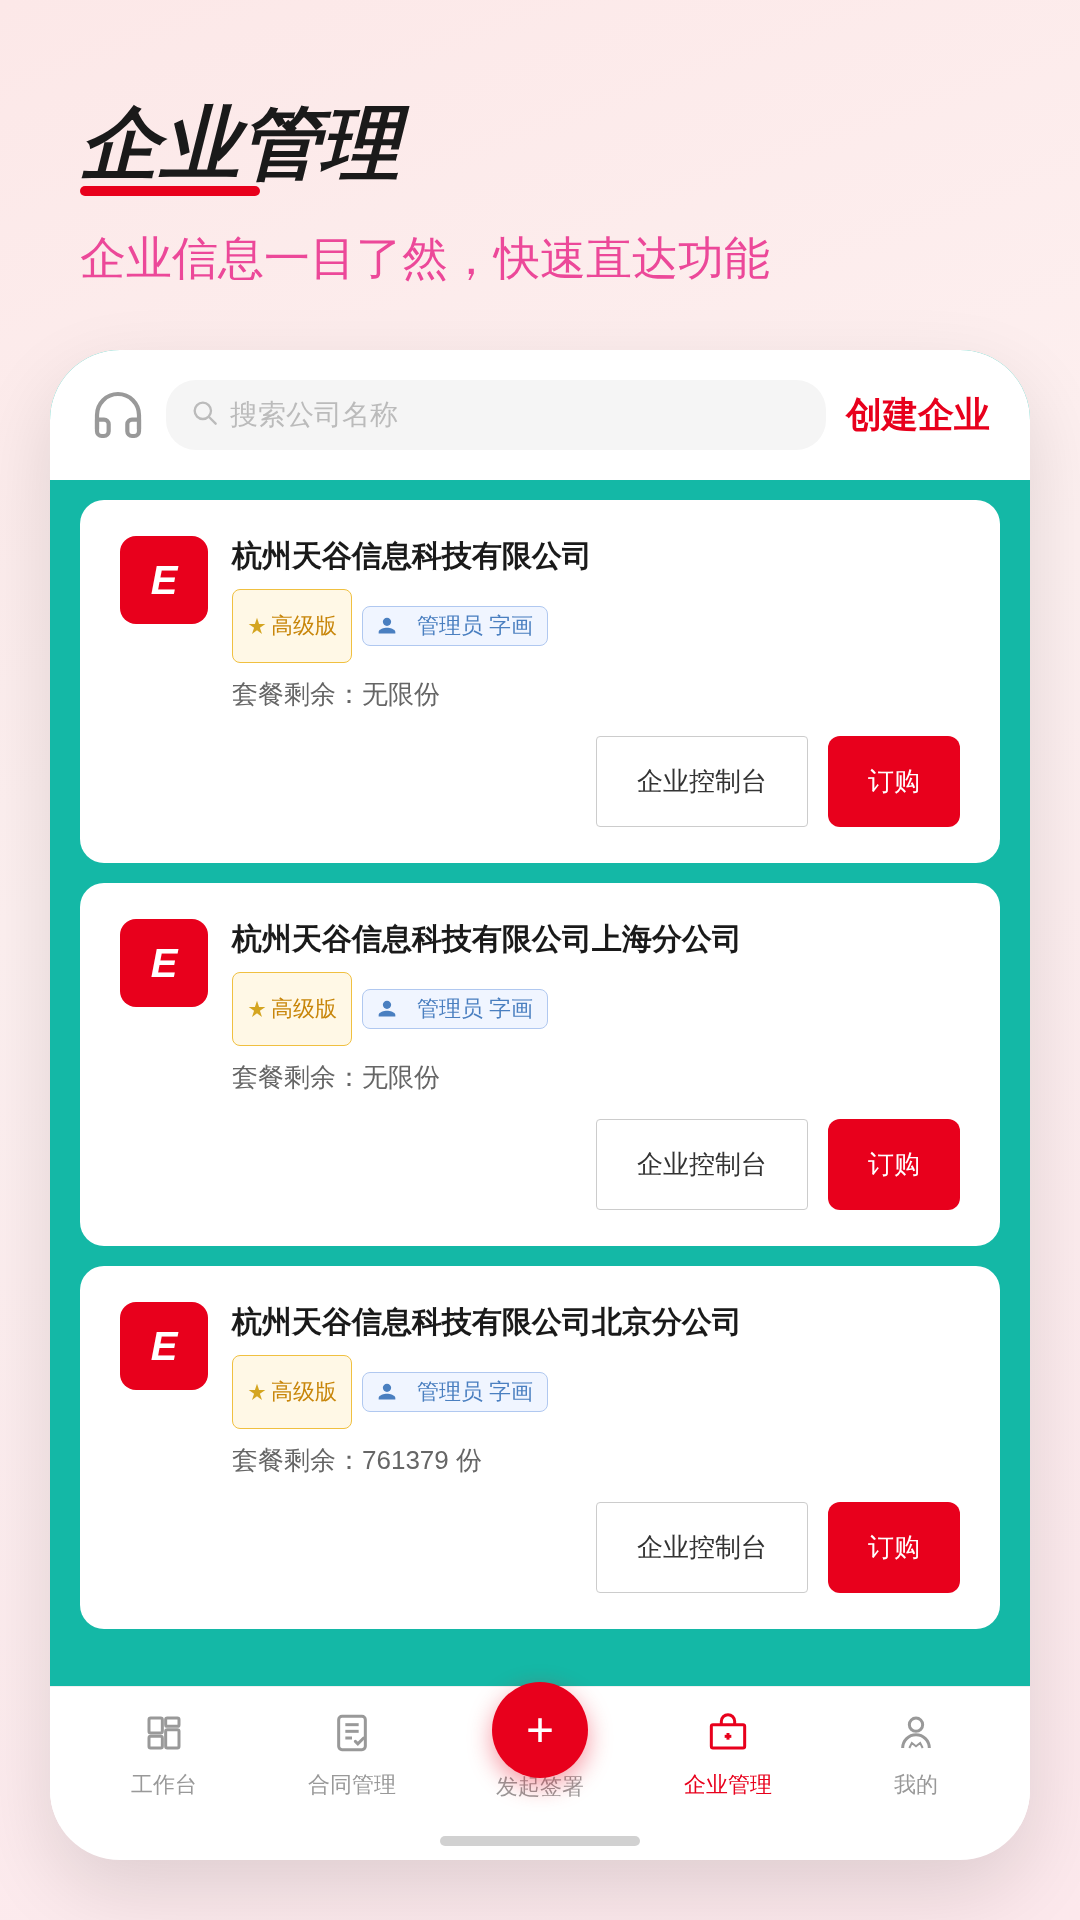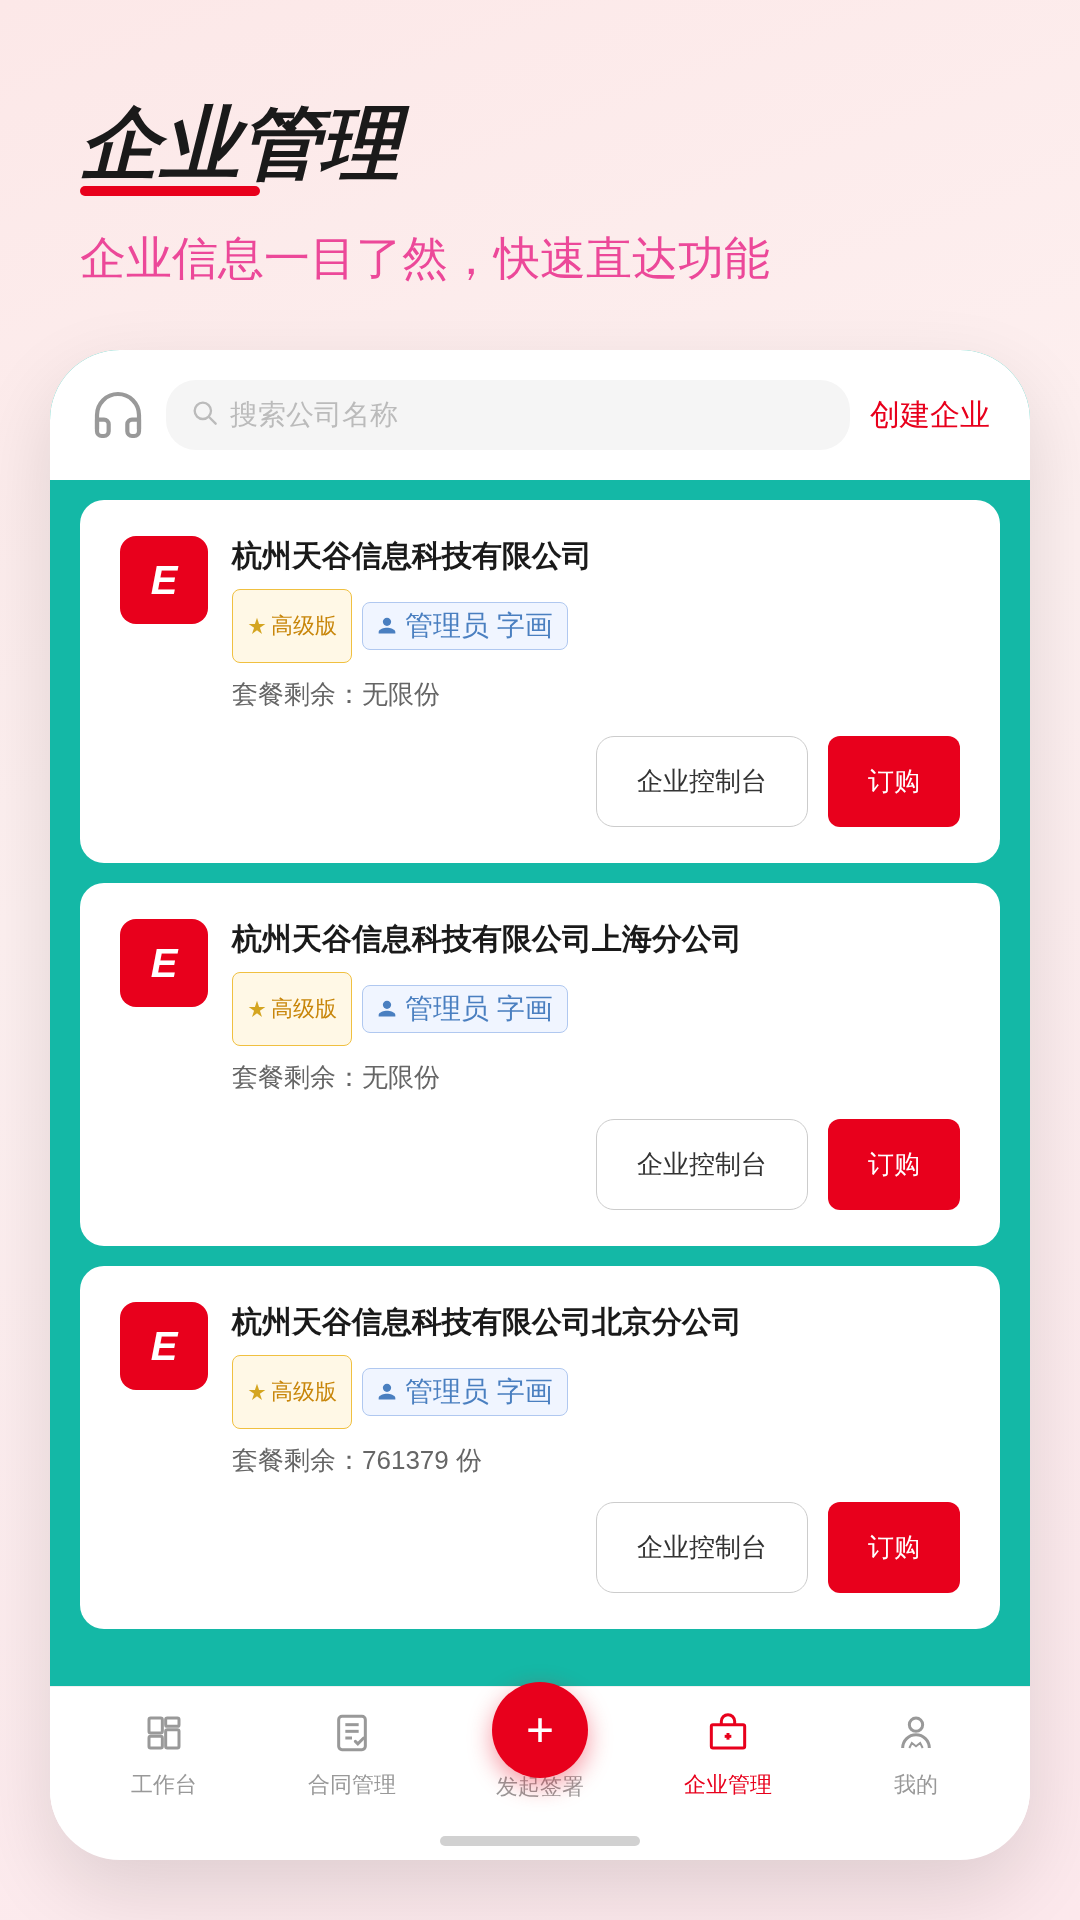--- a/index.html
+++ b/index.html
@@ -96,22 +96,22 @@
       font-size: 28px;
     }
 
     .search-placeholder {
       color: #bbb;
       font-size: 28px;
     }
 
     .create-btn {
       color: #e8001c;
-      font-size: 30px;
-      font-weight: 400;
+      font-size: 36px;
+      font-weight: 700;
       flex-shrink: 0;
       cursor: pointer;
     }
 
     .companies-list {
       flex: 1;
       overflow-y: auto;
       padding: 20px 30px;
       display: flex;
       flex-direction: column;
@@ -178,44 +178,44 @@
       display: flex;
       align-items: center;
       gap: 4px;
     }
 
     .tag-admin {
       background: #f0f5ff;
       border: 1px solid #b0c8f0;
       border-radius: 8px;
       padding: 4px 14px;
-      font-size: 28px;
+      font-size: 22px;
       color: #4a7fc0;
       display: flex;
       align-items: center;
-      gap: 8px;
+      gap: 20px;
     }
 
     .company-quota {
       font-size: 26px;
       color: #666;
       margin-top: 14px;
     }
 
     .company-actions {
       display: flex;
       justify-content: flex-end;
       gap: 20px;
       margin-top: 24px;
     }
 
     .btn-outline {
       padding: 16px 40px;
       border: 1px solid #ccc;
-      border-radius: 18px;
+      border-radius: 4px;
       font-size: 26px;
       color: #333;
       background: white;
       cursor: pointer;
     }
 
     .btn-primary {
       padding: 28px 40px;
       background: #e8001c;
       border: none;

